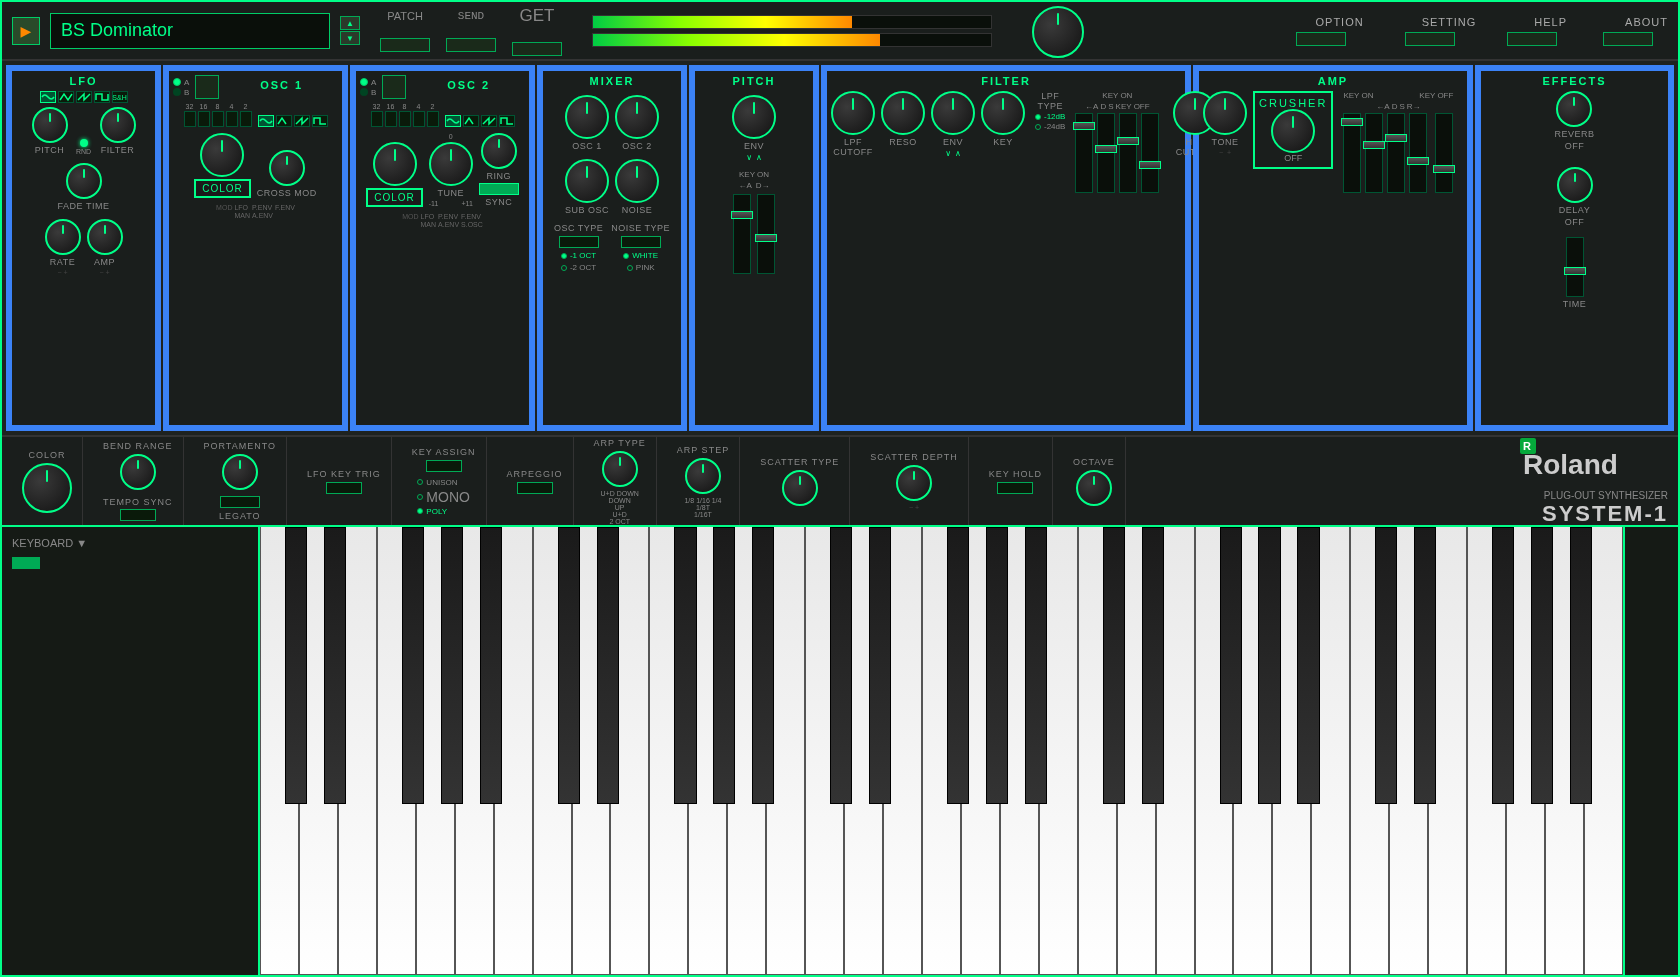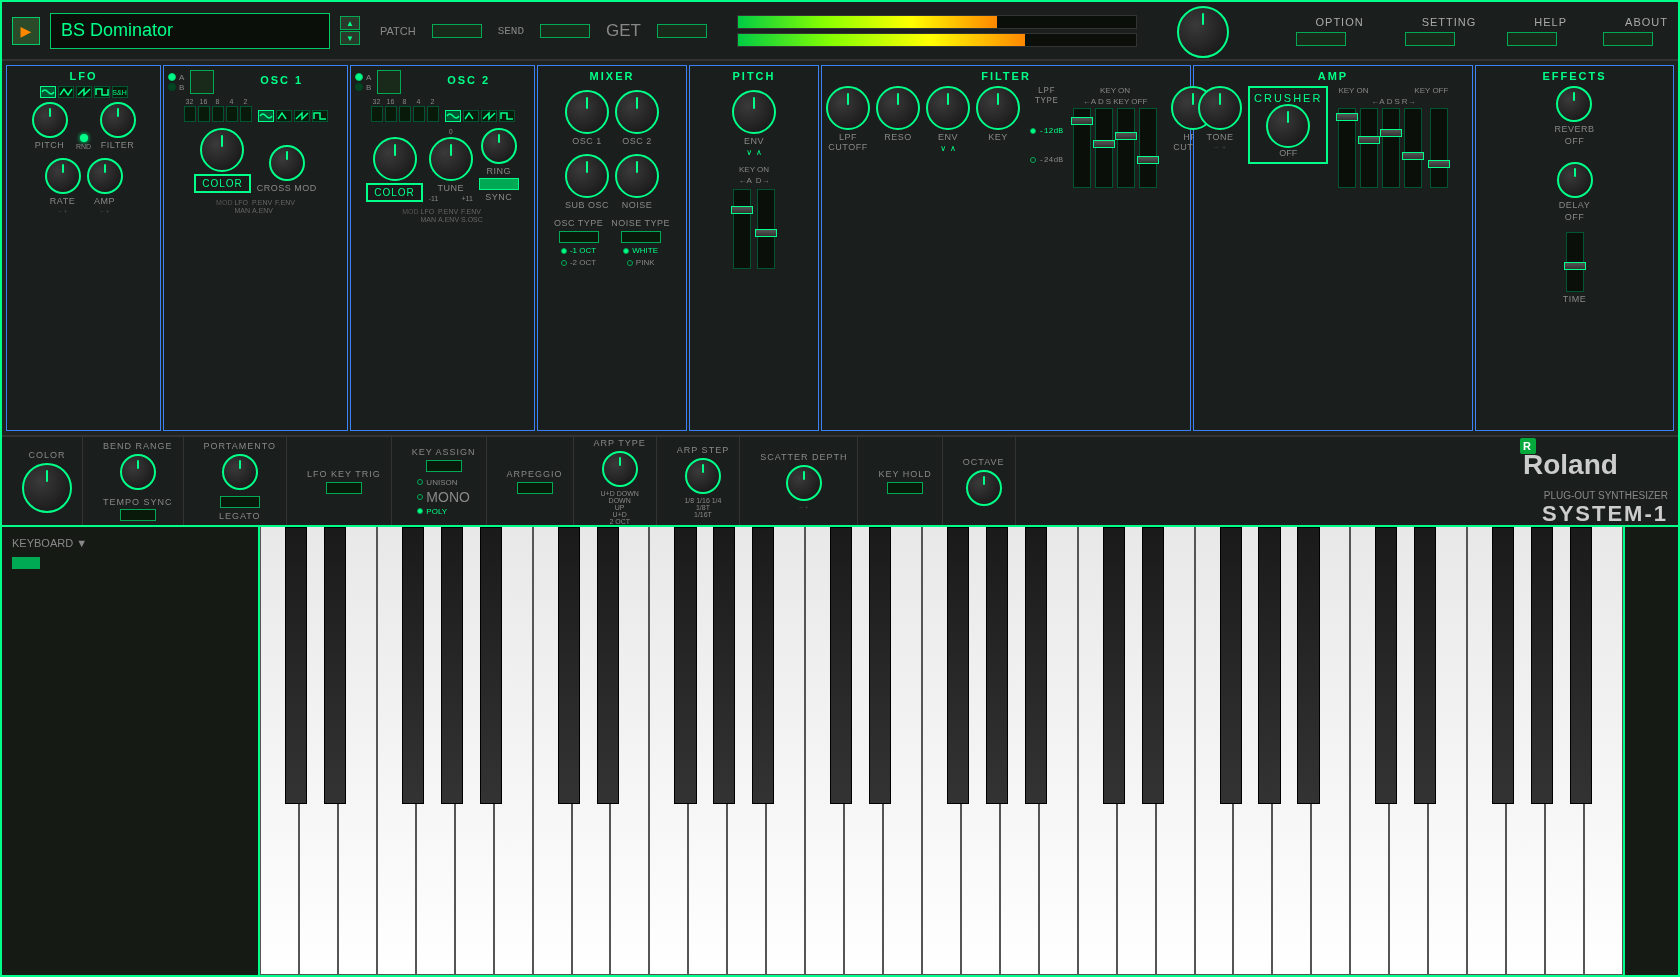--- a/index.html
+++ b/index.html
@@ -163,21 +163,21 @@
     .small-btn {
       width: 50px;
       height: 14px;
       background: #1a2a1a;
       border: 1px solid #00aa55;
       cursor: pointer;
     }
 
     .patch-btn-group {
       display: flex;
-      flex-direction: row;
+      flex-direction: column;
       align-items: center;
       gap: 16px;
     }
 
     
     .main-panel {
       display: flex;
       flex: 1;
       background: #1e2220;
       border-top: 1px solid #333;
@@ -479,21 +479,21 @@
     .sections-row {
       display: flex;
       flex: 1;
       padding: 4px;
       gap: 2px;
     }
 
     .full-section {
       display: flex;
       flex-direction: column;
-      border: 1px solid #3b82f6;
+      border: 6px solid #3b82f6;
       padding: 4px;
       background: #1a1e1c;
     }
 
     .lfo-waveforms {
       display: flex;
       gap: 2px;
       justify-content: center;
     }
 
@@ -610,20 +610,26 @@
           <div style="width:20px;display:flex;flex-direction:column;align-items:center;gap:1px;">
             <div class="led"></div>
             <span style="font-size:7px;color:#888;">RND</span>
           </div>
           <div class="knob-group">
             <div class="knob small"></div>
             <span class="knob-label">FILTER</span>
           </div>
         </div>
 
+        <div class="knob-row">
+          <div class="knob-group">
+            <div class="knob small"></div>
+            <span class="knob-label">FADE TIME</span>
+          </div>
+        </div>
 
         <div class="knob-row">
           <div class="knob-group">
             <div class="knob small"></div>
             <span class="knob-label">RATE</span>
             <div style="display:flex;gap:2px;">
               <span style="font-size:7px;color:#444;">−</span>
               <span style="font-size:7px;color:#444;">+</span>
             </div>
           </div>
@@ -937,21 +943,21 @@
               <span style="font-size:8px;color:#00ff88;">∨</span>
               <span style="font-size:8px;color:#00ff88;">∧</span>
             </div>
           </div>
 
           <div class="knob-group">
             <div class="knob"></div>
             <span class="knob-label">KEY</span>
           </div>
 
-          <div style="display:flex;flex-direction:column;gap:20px;align-items:flex-start;margin-left:4px;font-family:Liberation Mono, monospace;">
+          <div style="display:flex;flex-direction:column;gap:1px;align-items:flex-start;margin-left:4px;">
             <span class="knob-label">LPF TYPE</span>
             <div class="radio-option">
               <div class="radio-dot active"></div>
               <span style="font-size:8px;color:#00ff88;">-12dB</span>
             </div>
             <div class="radio-option">
               <div class="radio-dot"></div>
               <span style="font-size:8px;color:#888;">-24dB</span>
             </div>
           </div>
@@ -1154,20 +1160,24 @@
     <div class="bottom-section">
       <span class="bottom-label">ARP STEP</span>
       <div class="knob small"></div>
       <div style="font-size:7px;color:#888;text-align:center;">
         <div>1/8  1/16  1/4</div>
         <div>1/8T</div>
         <div>1/16T</div>
       </div>
     </div>
 
+    <div class="bottom-section">
+      <span class="bottom-label">SCATTER TYPE</span>
+      <div class="knob small"></div>
+    </div>
 
     <div class="bottom-section">
       <span class="bottom-label">SCATTER DEPTH</span>
       <div class="knob small"></div>
       <div style="display:flex;gap:2px;">
         <span style="font-size:7px;color:#444;">−</span>
         <span style="font-size:7px;color:#444;">+</span>
       </div>
     </div>
 

